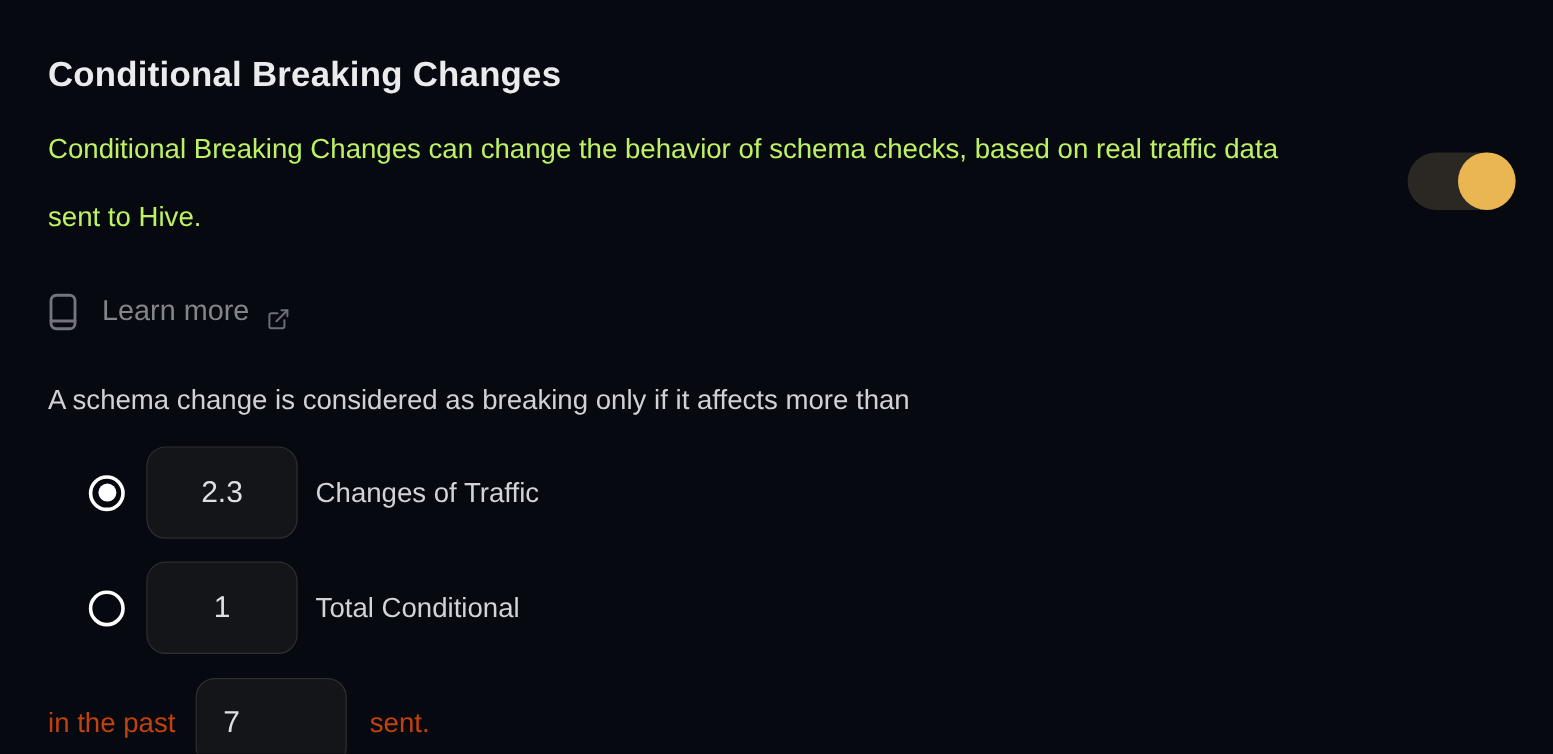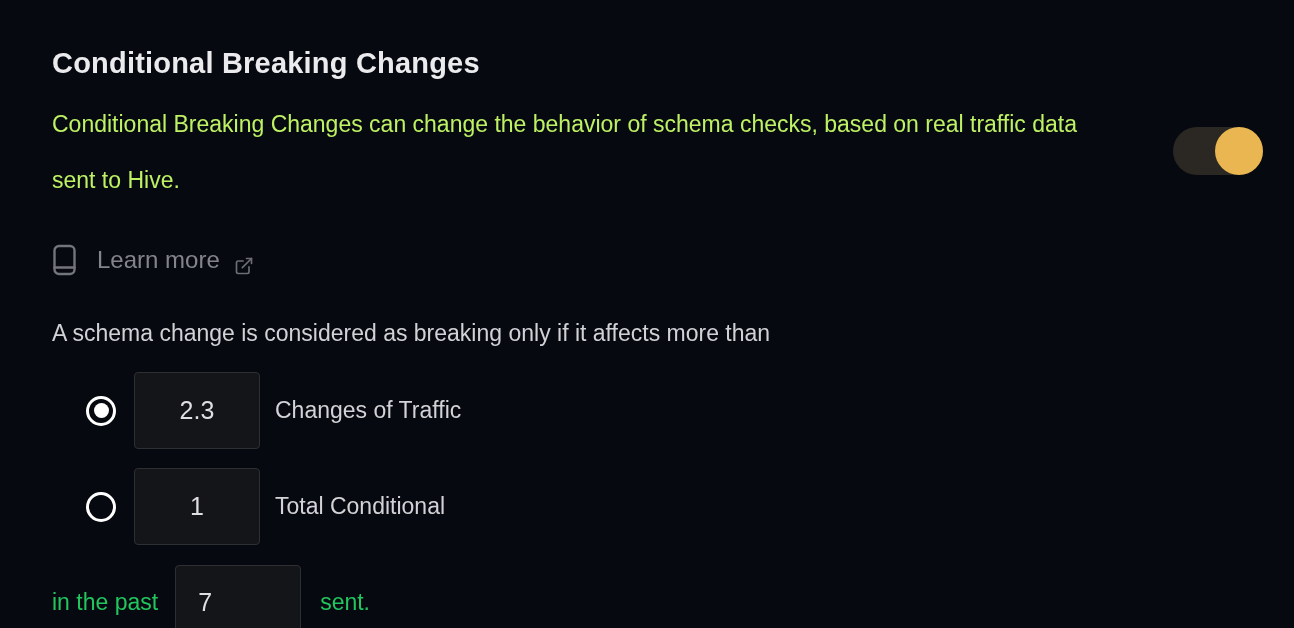--- a/index.html
+++ b/index.html
@@ -8,21 +8,21 @@
     width: 1294px;
     height: 628px;
     background: #060910;
     font-family: "Liberation Sans", sans-serif;
     position: relative;
     overflow: hidden;
   }
   .container {
     position: absolute;
     inset: 0;
-    padding: 0 52px;
+    padding: 0 40px;
   }
   .title {
     margin: 46px 0 0 0;
     font-size: 29px;
     line-height: 34px;
     font-weight: 700;
     color: #ebebee;
     letter-spacing: 0.2px;
   }
   .description {
@@ -93,42 +93,42 @@
     cursor: pointer;
     flex: 0 0 auto;
   }
   .radio .dot { width: 15px; height: 15px; border-radius: 50%; background: #ffffff; display: none; }
   .radio.checked .dot { display: block; }
   .num-input {
     width: 126px;
     height: 77px;
     background: #141519;
     border: 1px solid #2e2f33;
-    border-radius: 4px;
+    border-radius: 16px;
     color: #dfdfe2;
     font-family: "Liberation Sans", sans-serif;
     font-size: 25px;
     text-align: center;
     outline: none;
     margin-right: 15px;
     flex: 0 0 auto;
   }
   .option-label {
     font-size: 23px;
     color: #d3d3d7;
   }
   
   .period-row {
     display: flex;
     align-items: center;
     margin-top: 20px;
   }
   .period-text {
     font-size: 23px;
-    color: #22c55e;
+    color: #c2410c;
   }
   .period-row .num-input {
     margin-left: 17px;
     margin-right: 19px;
     height: 74px;
     text-align: left;
     padding-left: 22px;
   }
   svg { display: block; }
 </style>

